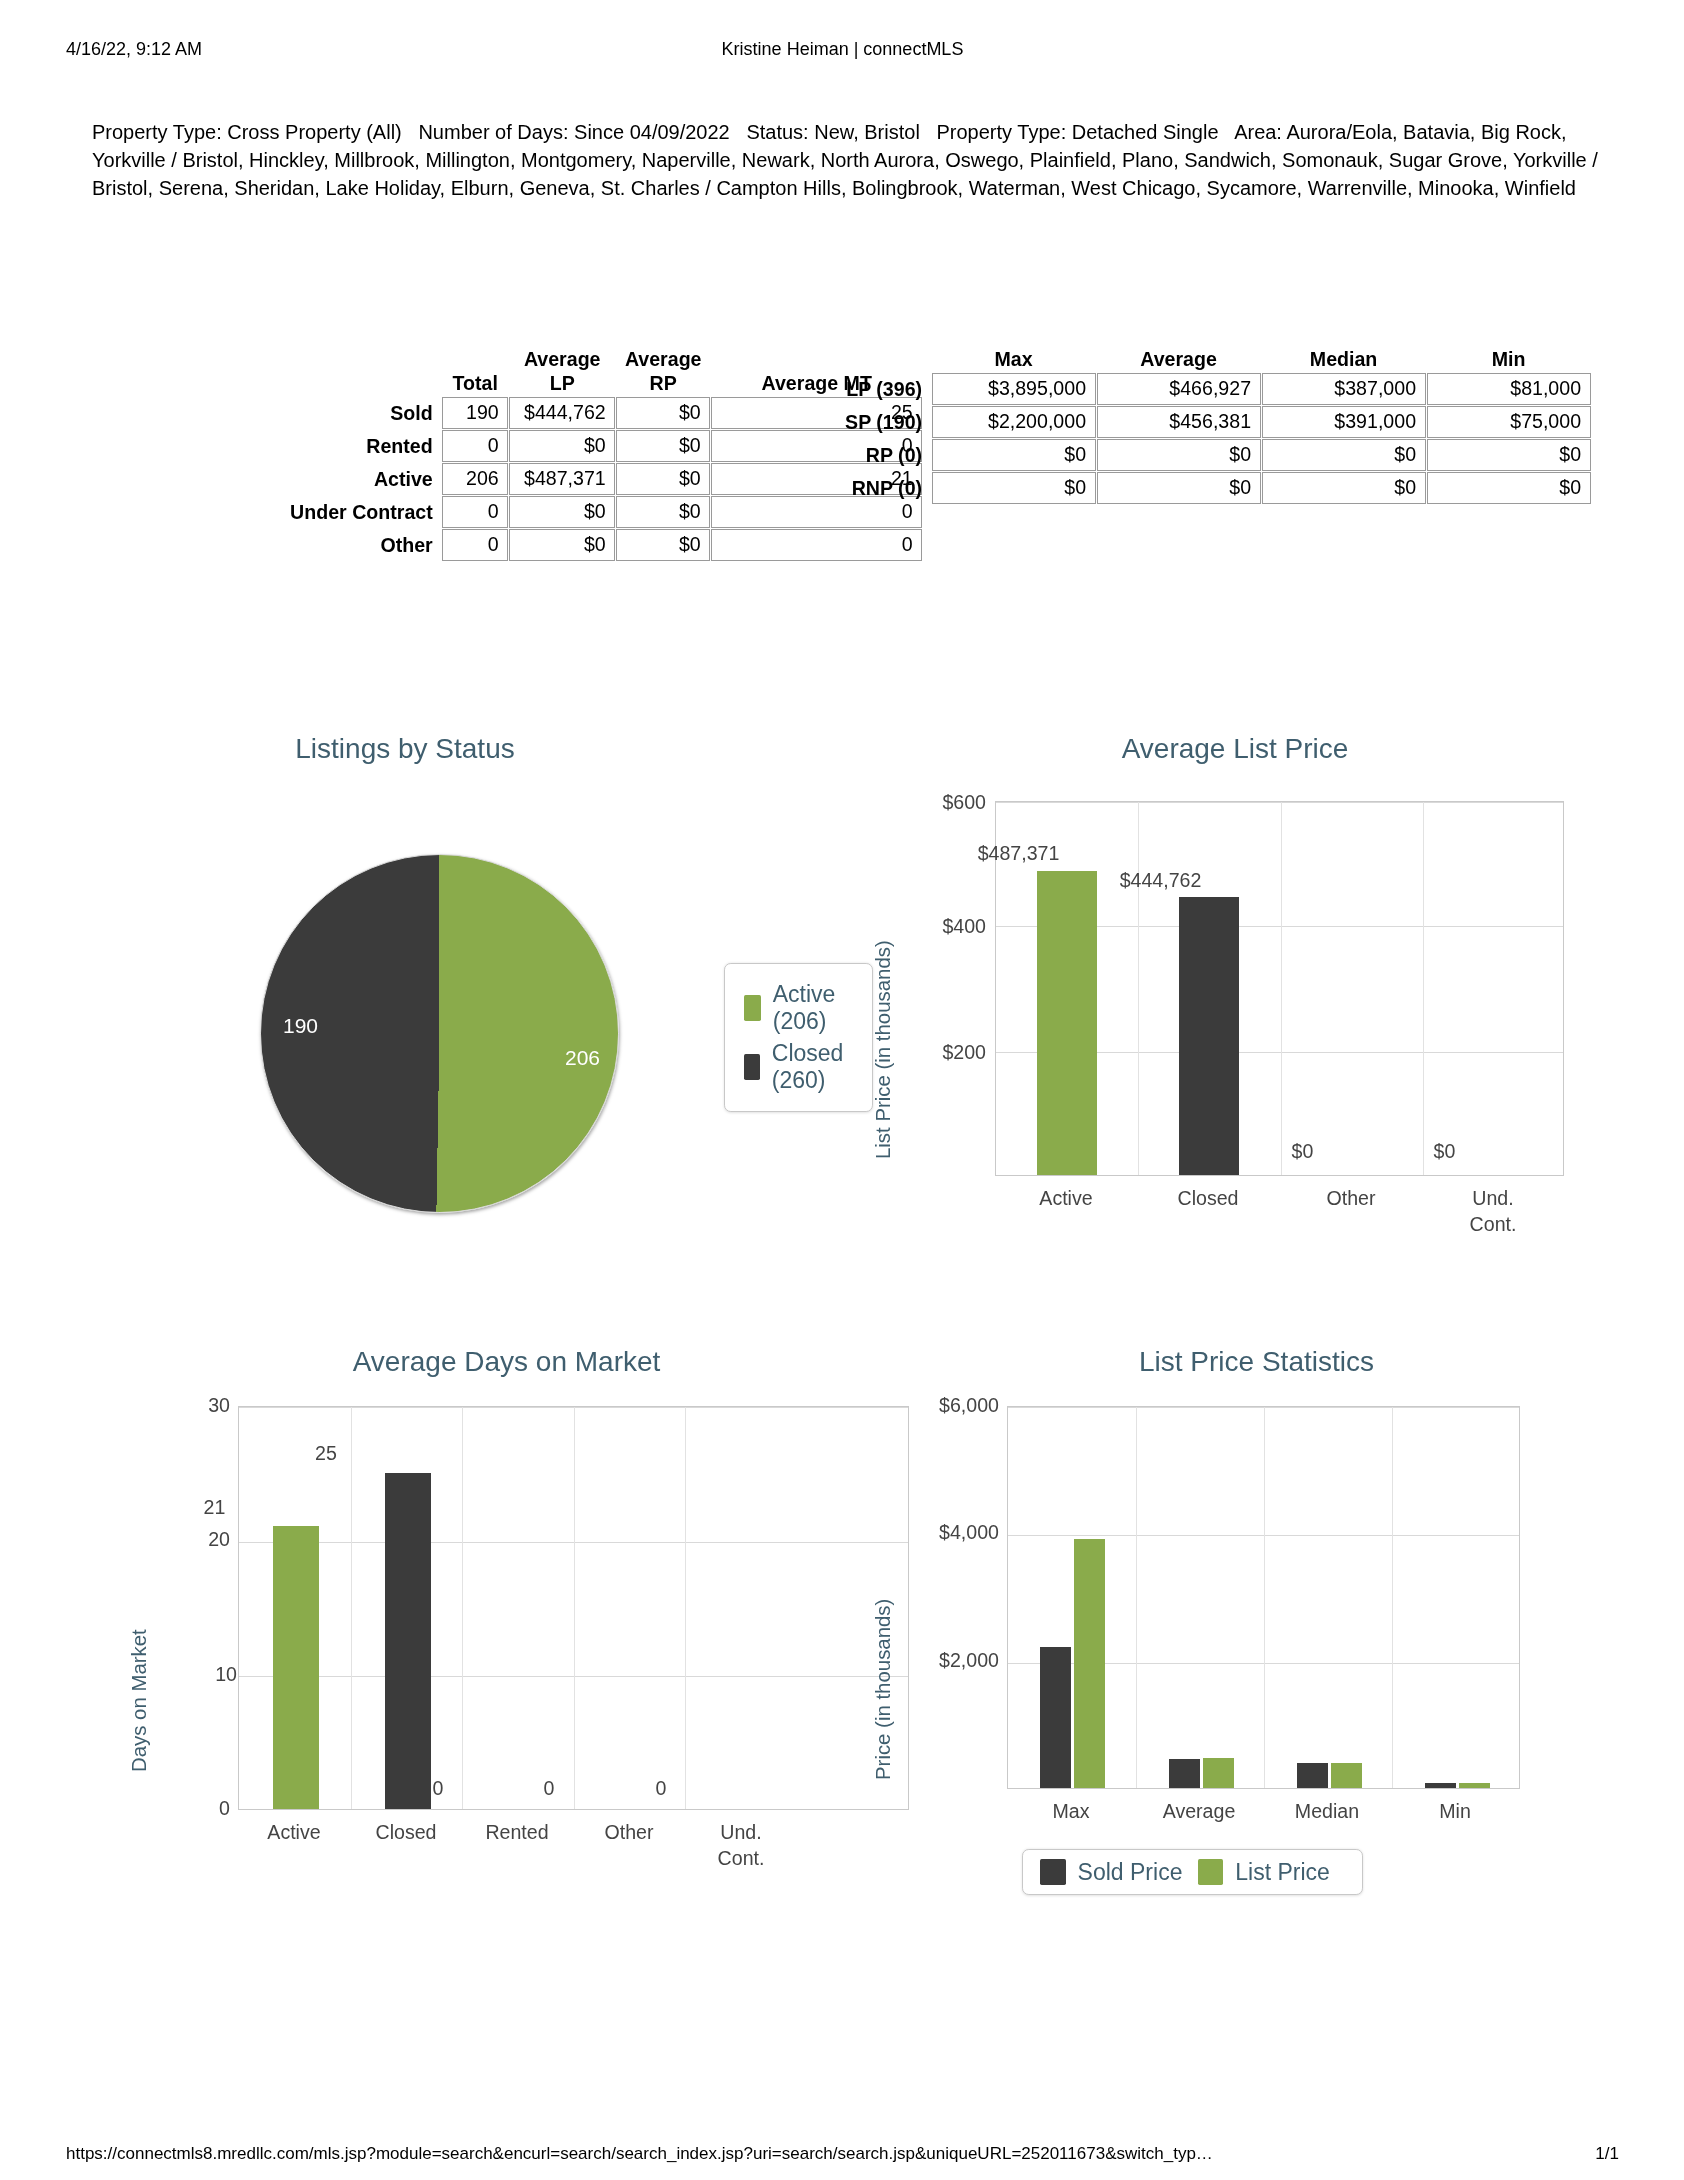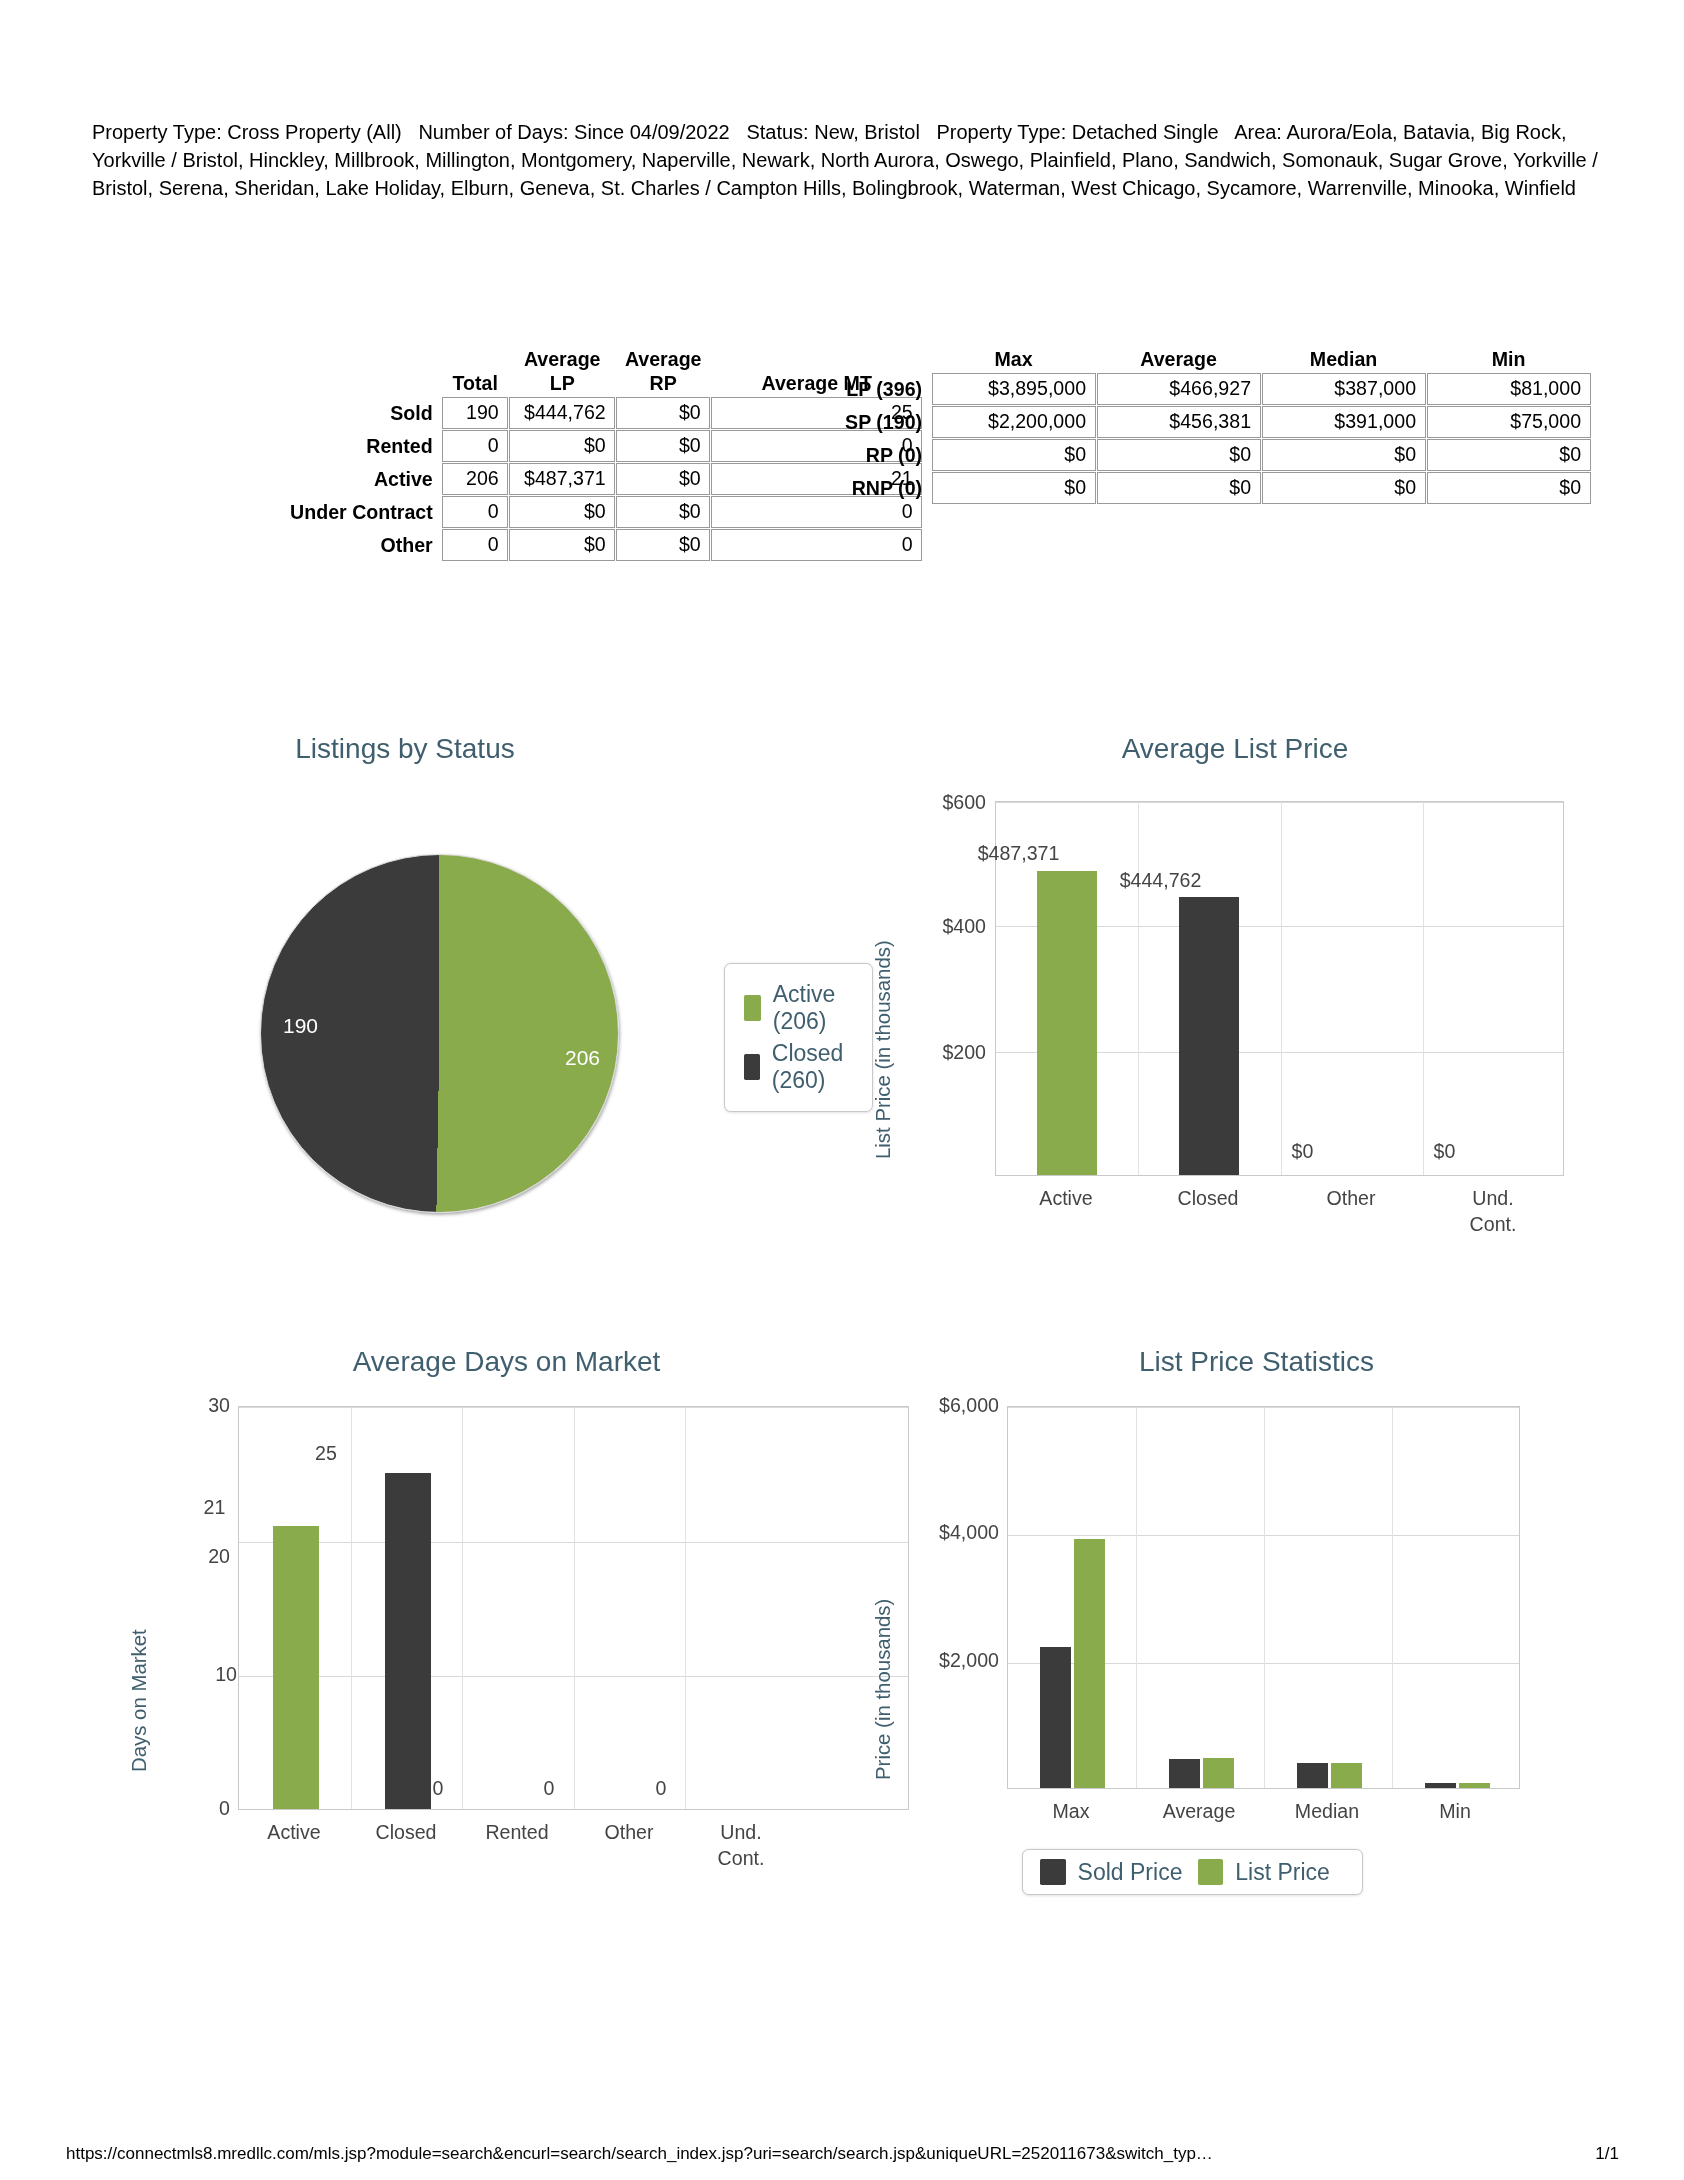--- a/index.html
+++ b/index.html
@@ -195,20 +195,24 @@
     color: #000;
   }
   .footer .f-left { position: absolute; left: 66px; }
   .footer .f-right { position: absolute; right: 66px; }
 </style>
 </head>
 <body>
 
 <div class="page">
 
+  <div class="print-header">
+    <span class="ph-left">4/16/22, 9:12 AM</span>
+    <span class="ph-center">Kristine Heiman | connectMLS</span>
+  </div>
 
   <div class="criteria">
     <b>Property Type:</b>
     <span>Cross Property (All)</span>&nbsp;&nbsp;
     <b>Number of Days:</b>
     <span>Since 04/09/2022</span>&nbsp;&nbsp;
     <b>Status:</b>
     <span>New, Bristol</span>&nbsp;&nbsp;
     <b>Property Type:</b>
     <span>Detached Single</span>&nbsp;&nbsp;
@@ -372,21 +376,21 @@
       <div class="vsep" style="left:112px;"></div>
       <div class="vsep" style="left:223px;"></div>
       <div class="vsep" style="left:335px;"></div>
       <div class="vsep" style="left:446px;"></div>
 
       <div class="bar green" style="left:34px; width:46px; height:283px;"></div>
       <div class="bar dark" style="left:146px; width:46px; height:336px;"></div>
     </div>
 
     <div class="ytick" style="left:51px; top:48px; width:77px;">30</div>
-    <div class="ytick" style="left:51px; top:182px; width:77px;margin-top:17px;">20</div>
+    <div class="ytick" style="left:51px; top:182px; width:77px;">20</div>
     <div class="ytick" style="left:58px; top:317px; width:77px;text-align:right;">10</div>
     <div class="ytick" style="left:51px; top:451px; width:77px;">0</div>
 
     <div class="barlbl" style="left:31.5px; top:150px; width:162px;">21</div>
     <div class="barlbl" style="left:143px; top:96px; width:162px;">25</div>
     <div class="barlbl" style="left:255px; top:431px; width:162px;">0</div>
     <div class="barlbl" style="left:366px; top:431px; width:162px;">0</div>
     <div class="barlbl" style="left:478px; top:431px; width:162px;">0</div>
 
     <div class="xcat" style="left:136px; top:474px; width:112px;">Active</div>

